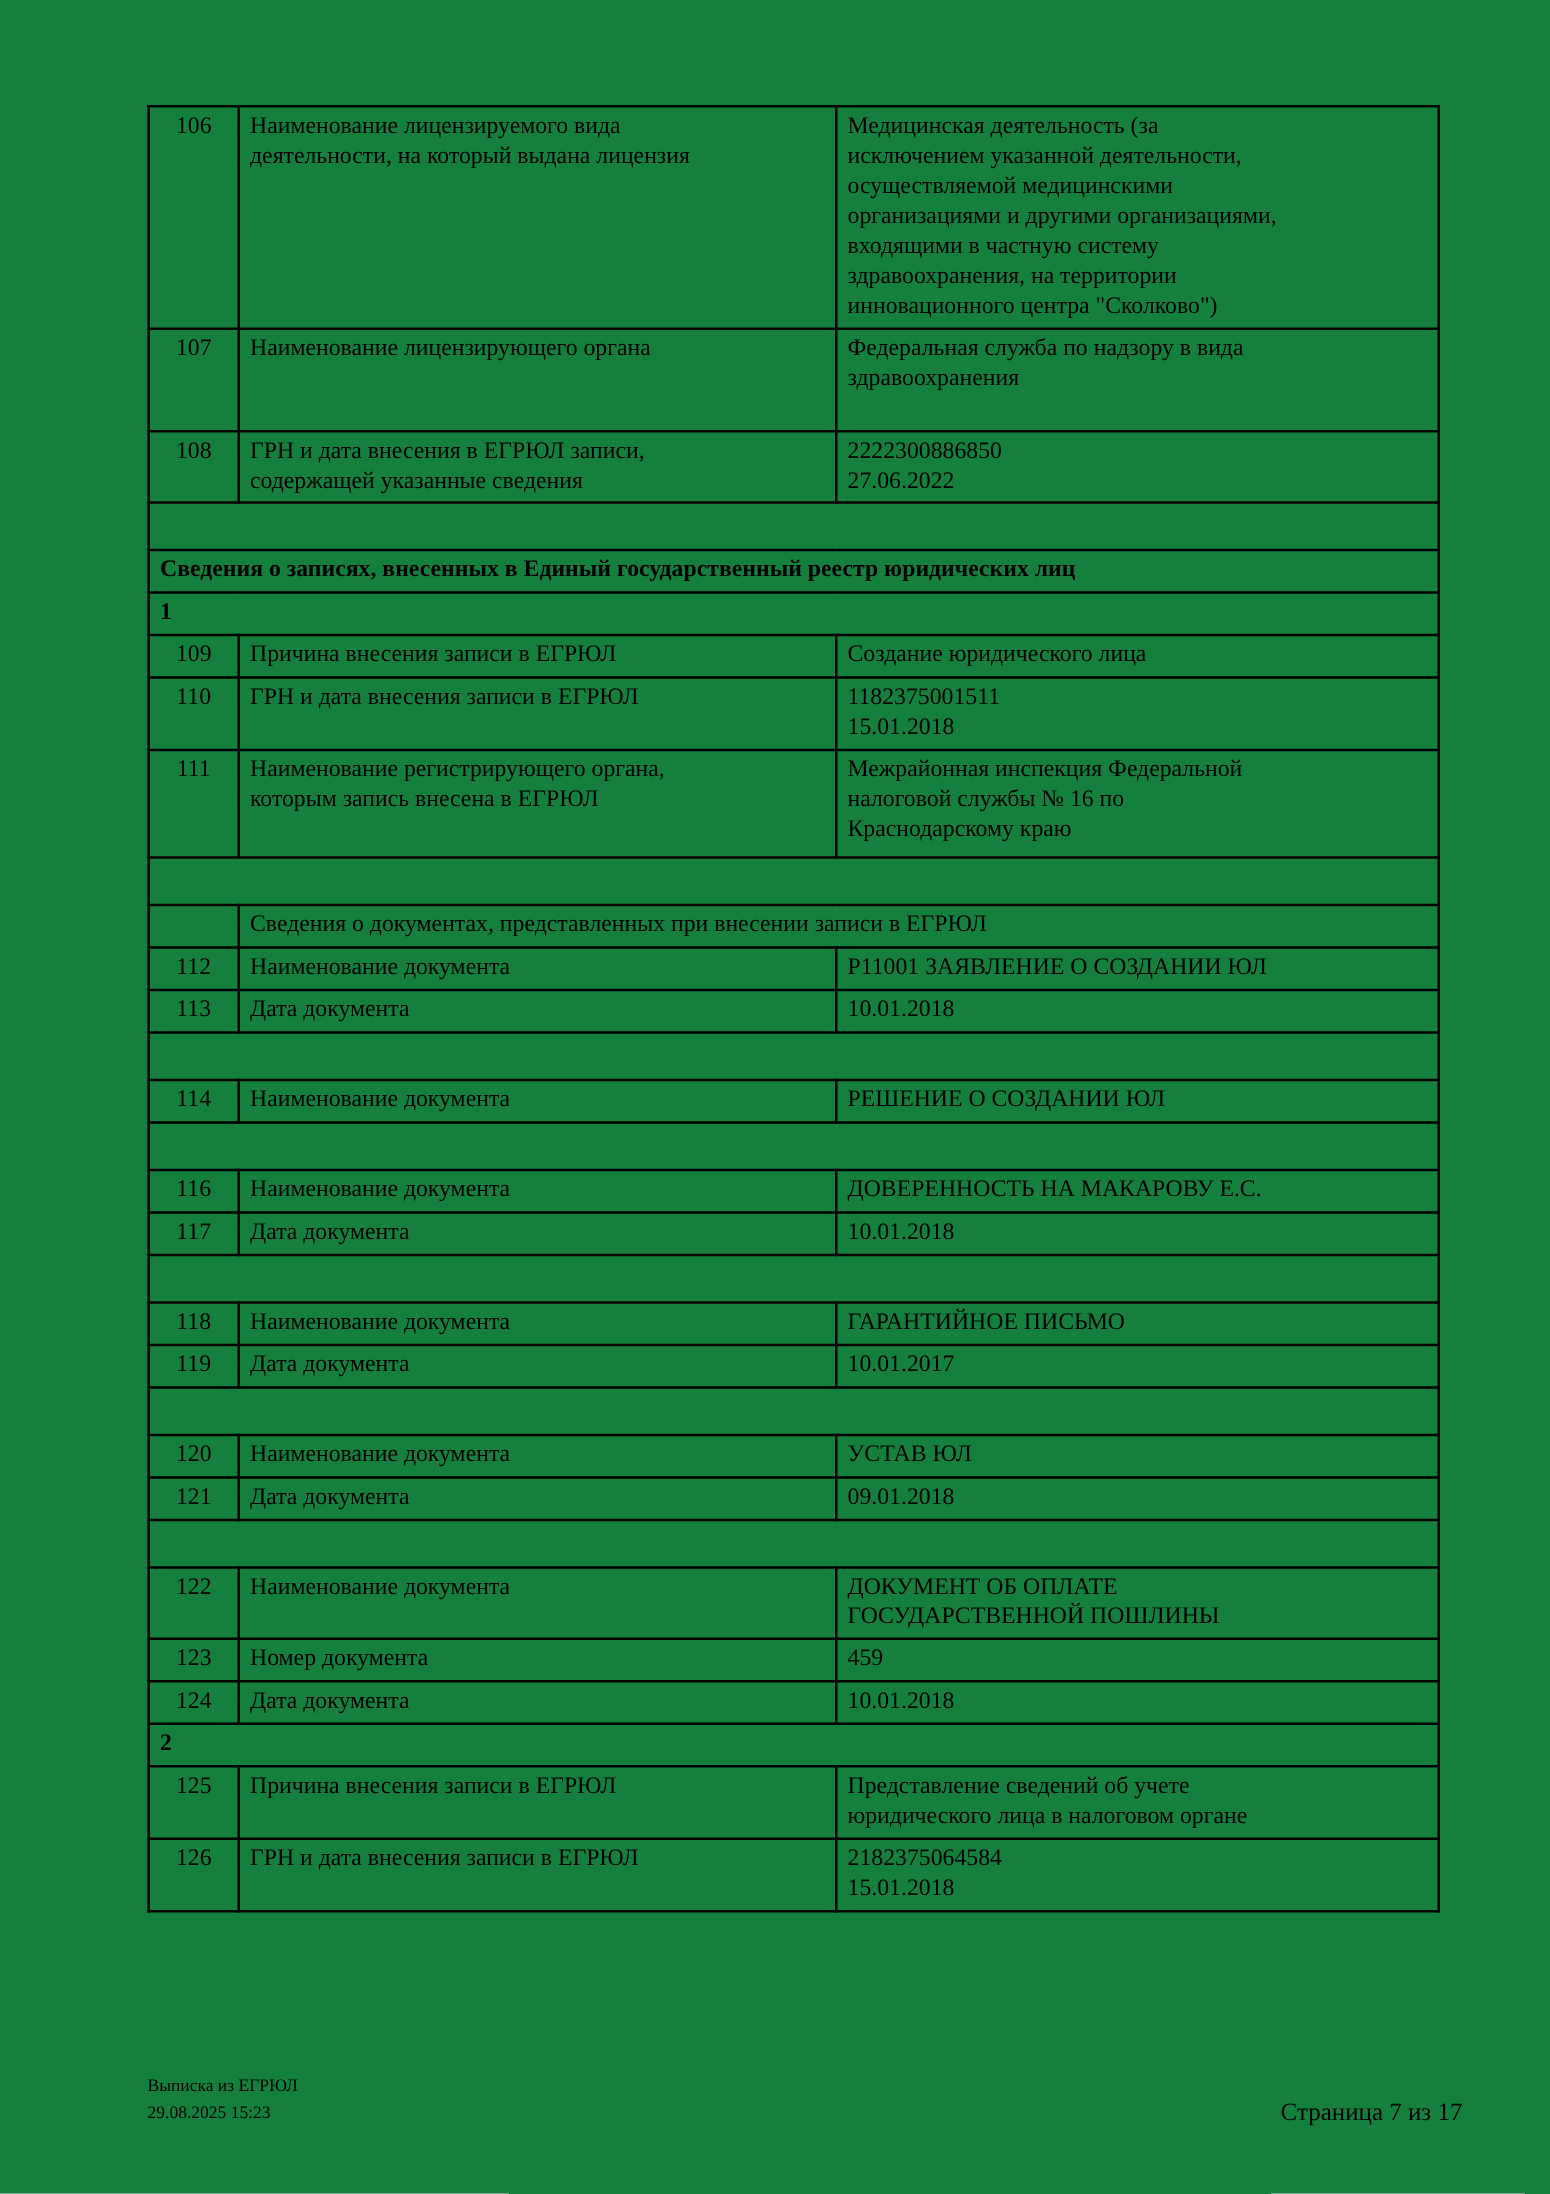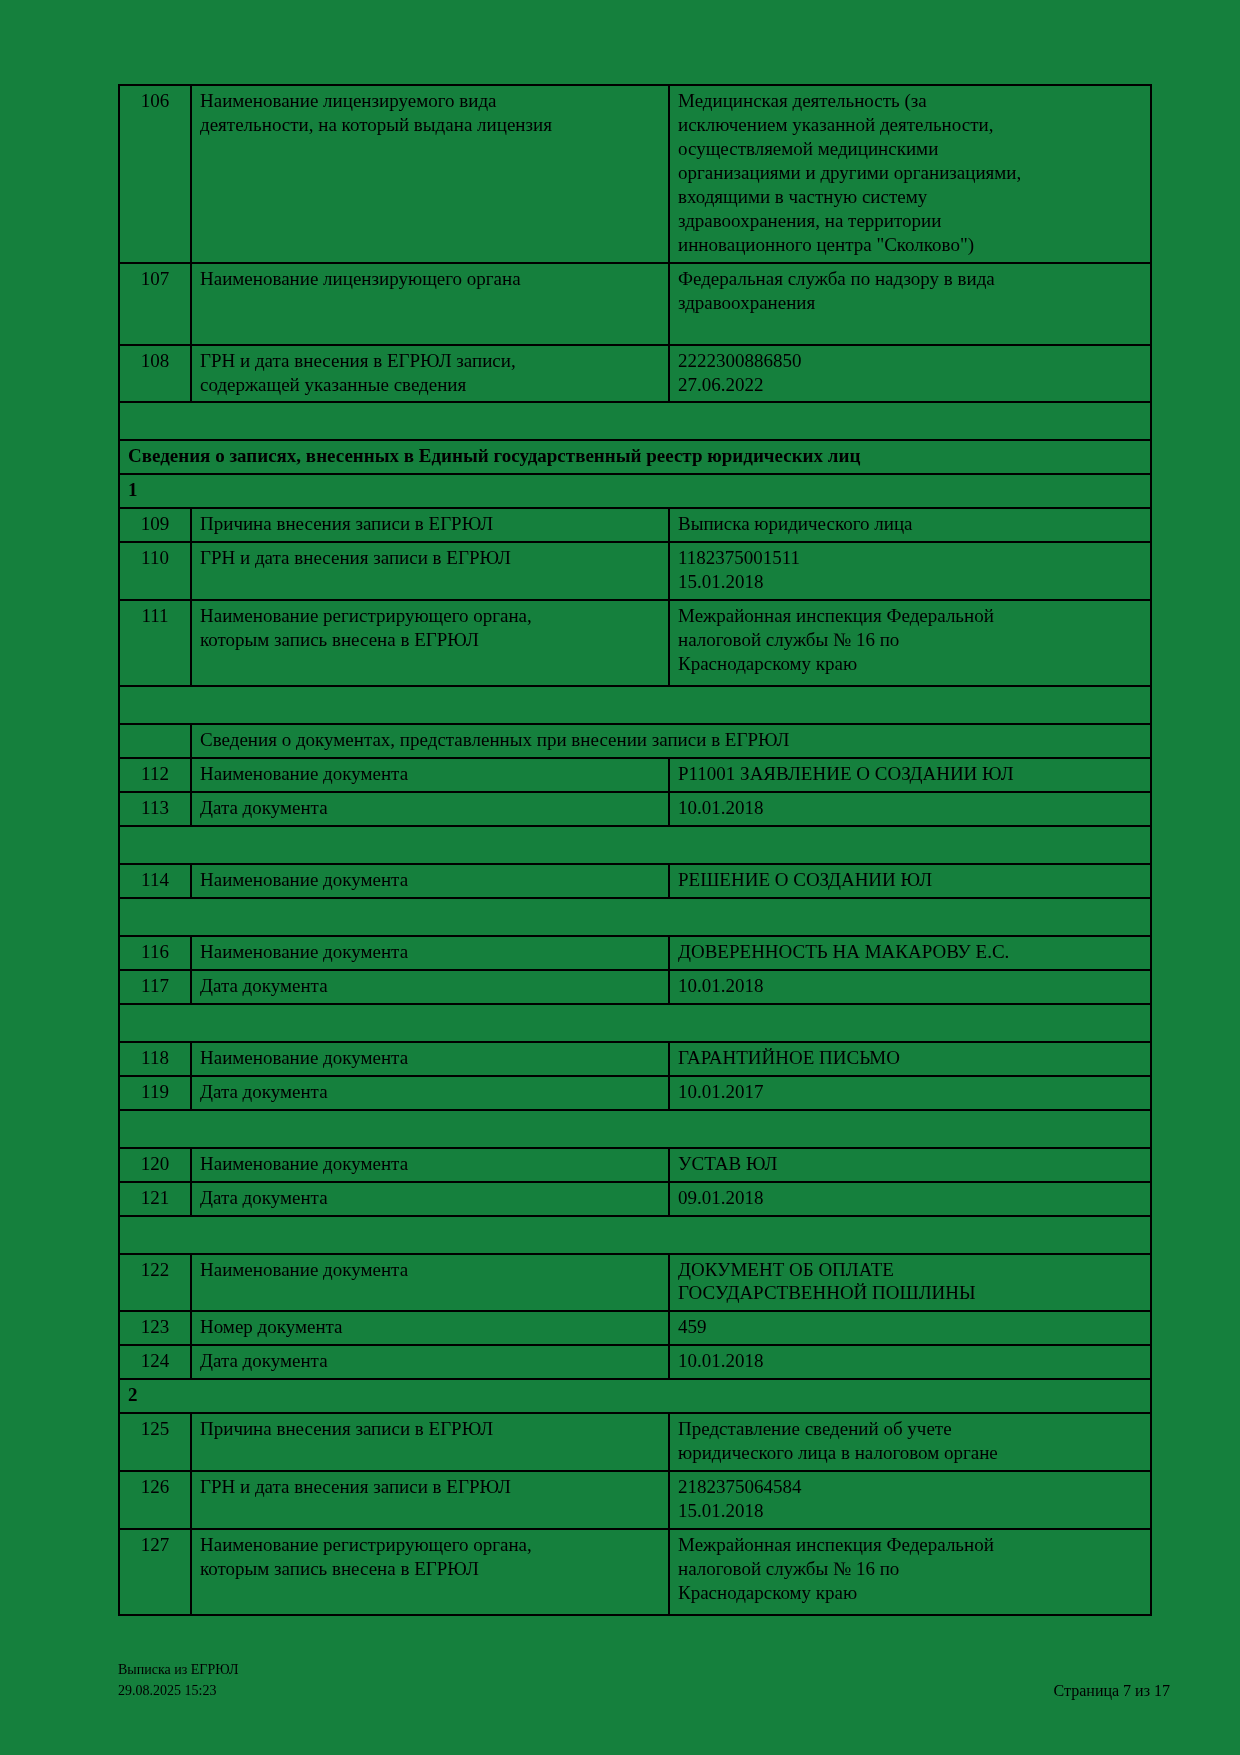--- a/index.html
+++ b/index.html
@@ -63,21 +63,21 @@
     top: 1772px;
     width: 1032px;
     text-align: center;
     font-size: 16px;
     line-height: 21px;
   }
   .footer-right {
     position: absolute;
     right: 70px;
     top: 1680px;
-    font-size: 16px;
+    font-size: 20px;
     line-height: 21px;
   }
 </style>
 </head>
 <body>
 
 <div class="page">
 
   <table class="egrul">
     <colgroup>
@@ -123,21 +123,21 @@
         <td colspan="3">Сведения о записях, внесенных в Единый государственный реестр юридических лиц</td>
       </tr>
 
       <tr class="entry">
         <td colspan="3">1</td>
       </tr>
 
       <tr>
         <td class="num">109</td>
         <td class="lbl">Причина внесения записи в ЕГРЮЛ</td>
-        <td class="val">Выписка юридического лица</td>
+        <td class="val">Создание юридического лица</td>
       </tr>
 
       <tr>
         <td class="num">110</td>
         <td class="lbl">ГРН и дата внесения записи в ЕГРЮЛ</td>
         <td class="val">1182375001511
 15.01.2018</td>
       </tr>
 
       <tr class="tall3">
@@ -263,28 +263,20 @@
 юридического лица в налоговом органе</td>
       </tr>
 
       <tr>
         <td class="num">126</td>
         <td class="lbl">ГРН и дата внесения записи в ЕГРЮЛ</td>
         <td class="val">2182375064584
 15.01.2018</td>
       </tr>
 
-      <tr class="tall3">
-        <td class="num">127</td>
-        <td class="lbl">Наименование регистрирующего органа,
-которым запись внесена в ЕГРЮЛ</td>
-        <td class="val">Межрайонная инспекция Федеральной
-налоговой службы № 16 по
-Краснодарскому краю</td>
-      </tr>
 
     </tbody>
   </table>
 
   <div class="footer-left"><span>Выписка из ЕГРЮЛ</span>
 <span>29.08.2025 15:23</span></div>
 
   <div class="footer-center">ОГРН 1182375001511</div>
 
   <div class="footer-right">Страница 7 из 17</div>

